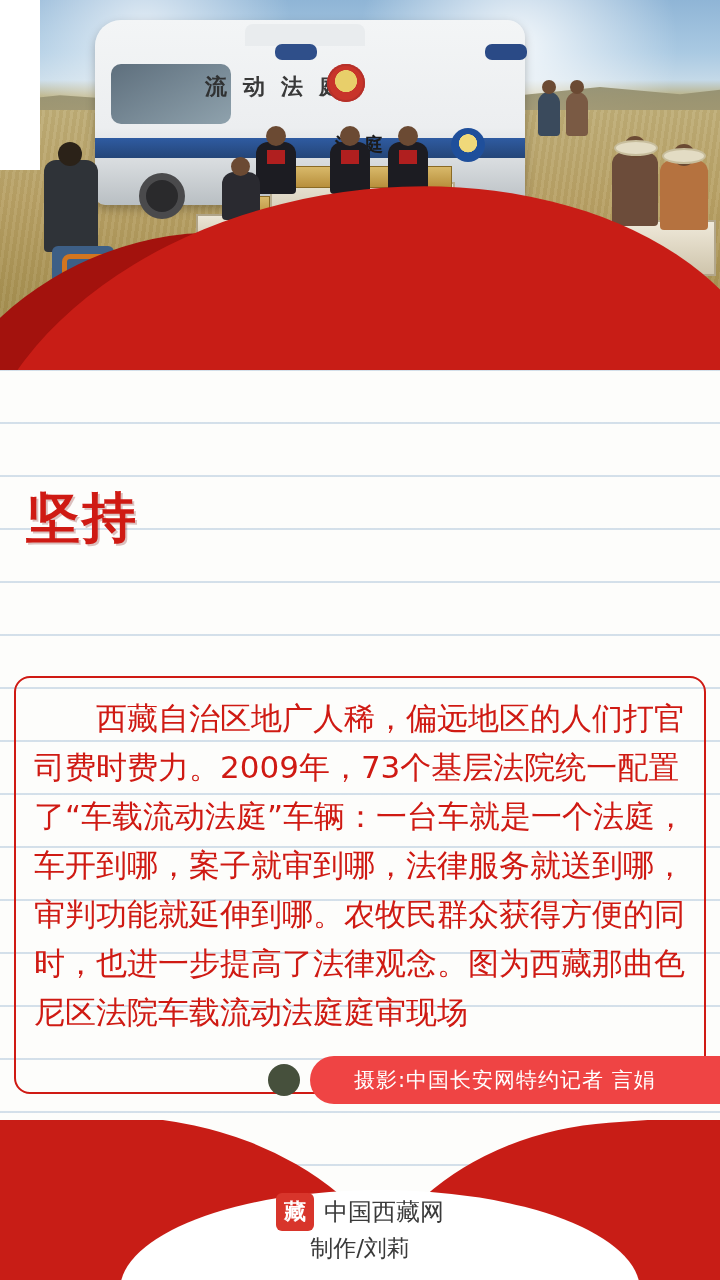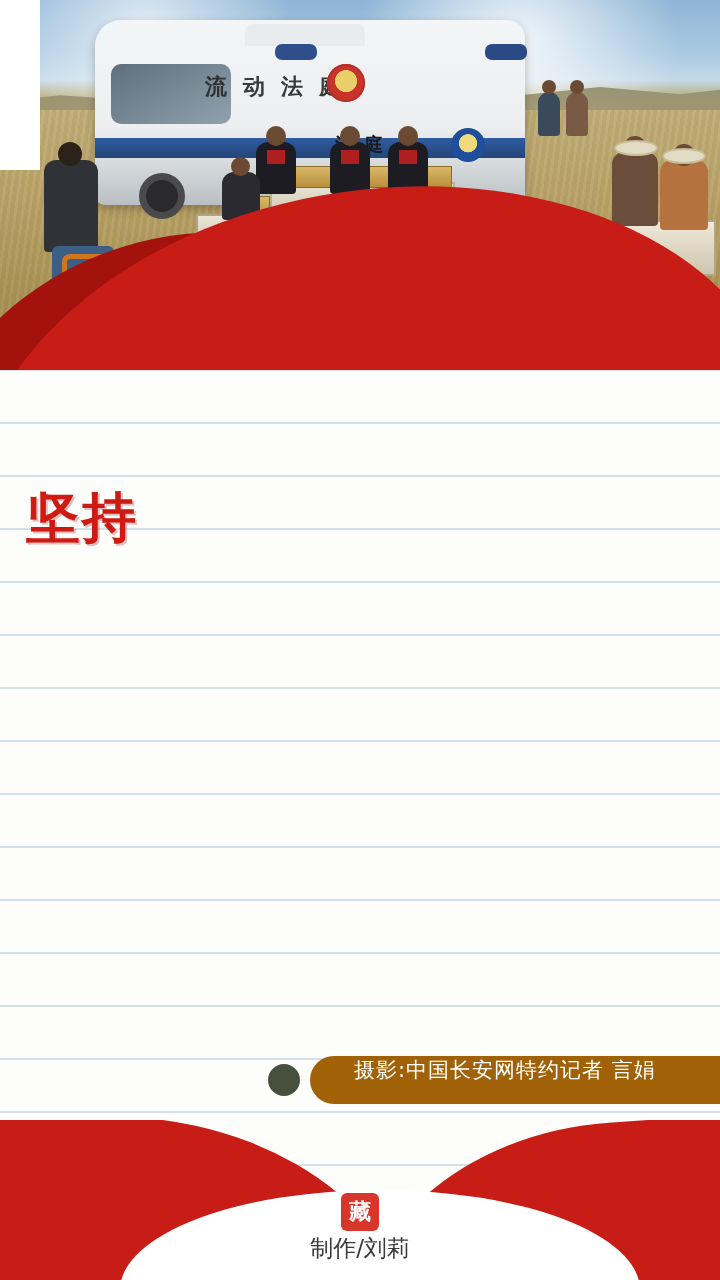--- a/index.html
+++ b/index.html
@@ -269,24 +269,25 @@
     text-indent: 62px;
     letter-spacing: 0px;
     word-break: break-all;
   }
 
   
   .credit {
     position: absolute;
     top: 1056px; left: 310px;
     width: 410px; height: 48px;
-    background: #a16207;
+    background: #ef4444;
     border-radius: 24px 0 0 24px;
     z-index: 6;
     display: flex;
+    align-items: center;
     padding-left: 44px;
   }
   .credit-text {
     color: #ffffff;
     font-family: "DejaVu Sans", sans-serif;
     font-size: 21px;
     letter-spacing: 1px;
   }
   .credit-dot {
     position: absolute;
@@ -438,32 +439,36 @@
 
     <div class="swoosh-dark"></div>
     <div class="swoosh-red"></div>
     <div class="photo-mask-left"></div>
   </div>
 
   <div class="title-block">
     <div class="title-line1">坚持</div>
   </div>
 
+  <div class="body-card">
+    <div class="body-text">西藏自治区地广人稀，偏远地区的人们打官司费时费力。2009年，73个基层法院统一配置了“车载流动法庭”车辆：一台车就是一个法庭，车开到哪，案子就审到哪，法律服务就送到哪，审判功能就延伸到哪。农牧民群众获得方便的同时，也进一步提高了法律观念。图为西藏那曲色尼区法院车载流动法庭庭审现场</div>
+  </div>
 
   <div class="credit-dot"></div>
   <div class="credit">
     <span class="credit-text">摄影:中国长安网特约记者 言娟</span>
   </div>
 
   <div class="bottom-wrap">
     <div class="bottom-red-left"></div>
     <div class="bottom-red-right"></div>
     <div class="bottom-red-dark"></div>
   </div>
 
   <div class="footer">
     <div class="footer-row">
       <div class="logo-mark">藏</div>
+      <div class="site-name">中国西藏网</div>
     </div>
     <div class="maker">制作/刘莉</div>
   </div>
 
 </div>
 
 </body></html>

